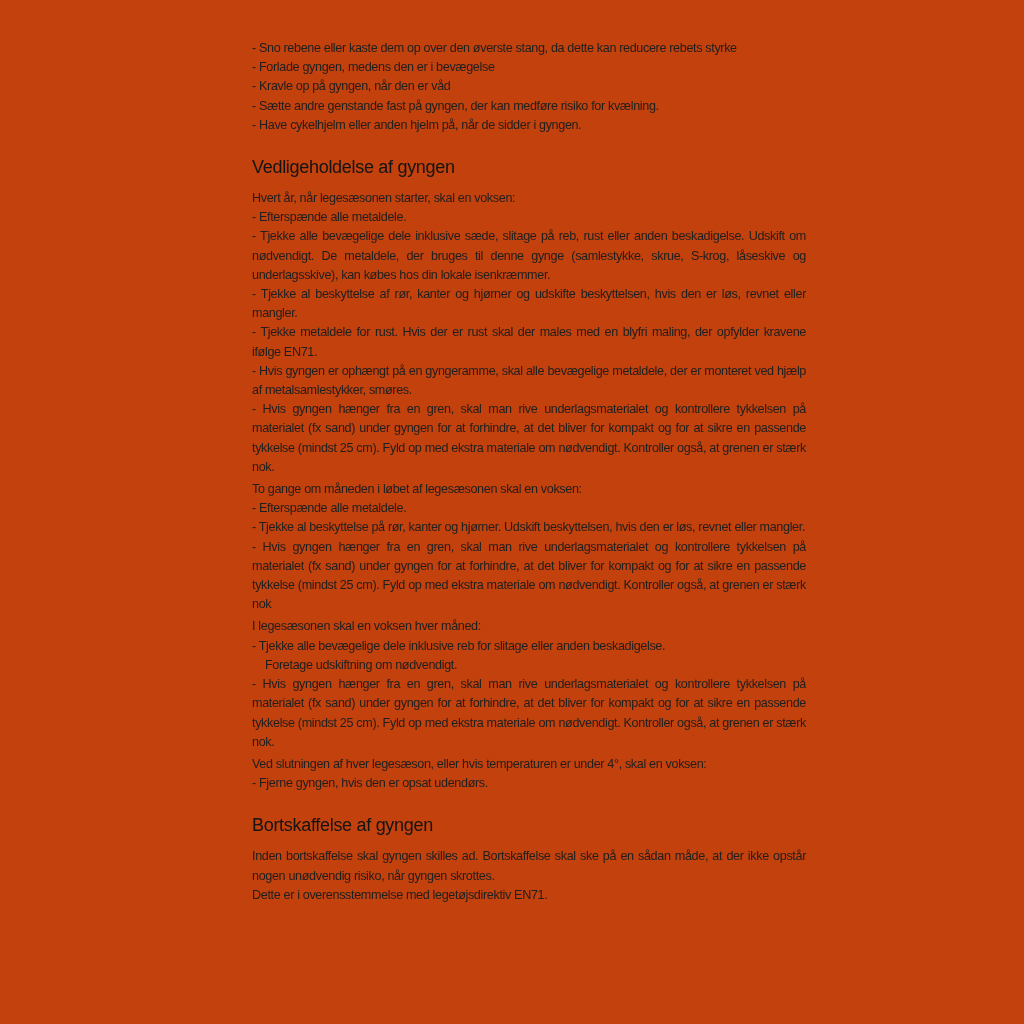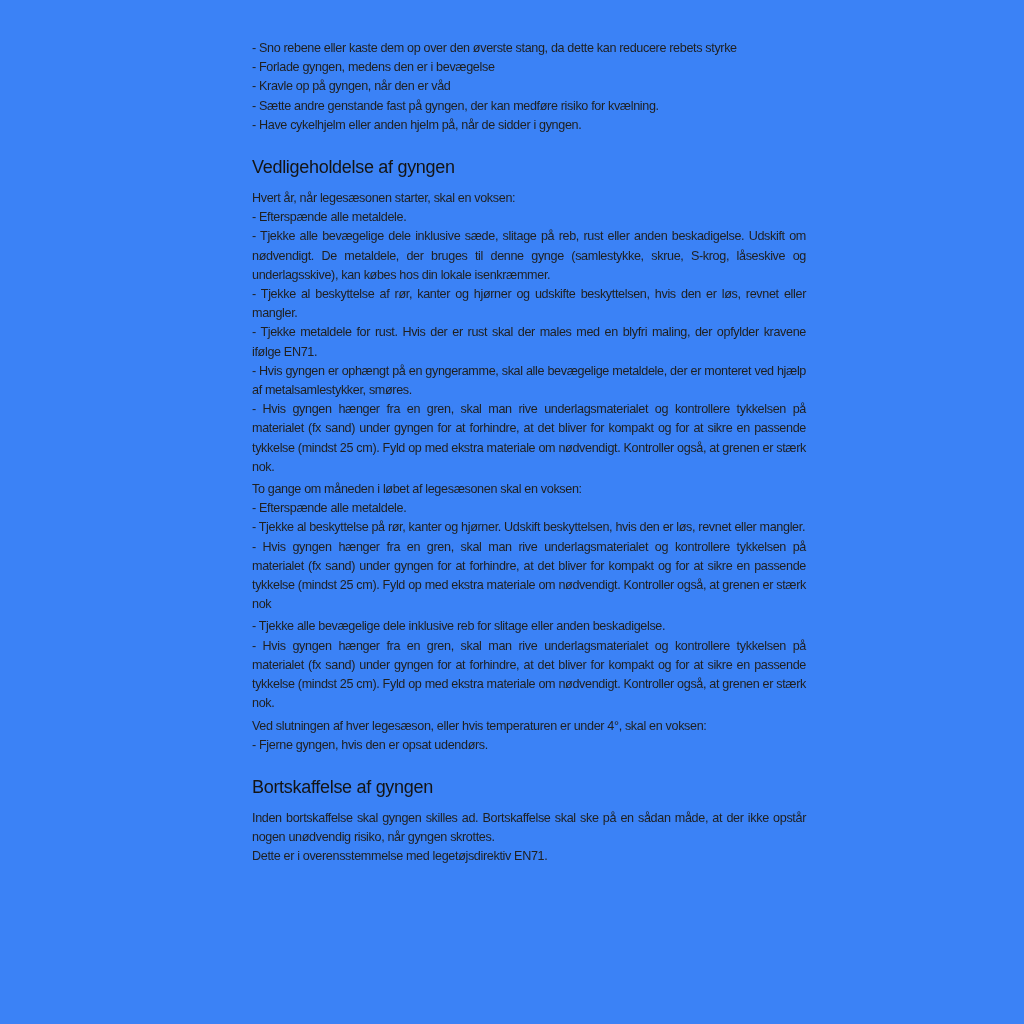--- a/index.html
+++ b/index.html
@@ -1,20 +1,20 @@
 <!DOCTYPE html>
 <html lang="da"><head>
 <meta charset="utf-8">
 <style>
   html, body { margin: 0; padding: 0; }
   .page {
     position: relative;
     width: 1024px;
     height: 1024px;
-    background: #3b82f6;
+    background: #c2410c;
     overflow: hidden;
     font-family: "Liberation Sans", "DejaVu Sans", sans-serif;
     color: #1f1f1f;
   }
   .content {
     position: absolute;
     left: 252px;
     top: 39px;
     width: 554px;
     font-size: 12.6px;
@@ -61,21 +61,23 @@
             <div class="para">- Hvis gyngen er ophængt på en gyngeramme, skal alle bevægelige metaldele, der er monteret ved hjælp af metalsamlestykker, smøres.</div>
             <div class="para">- Hvis gyngen hænger fra en gren, skal man rive underlagsmaterialet og kontrollere tykkelsen på materialet (fx sand) under gyngen for at forhindre, at det bliver for kompakt og for at sikre en passende tykkelse (mindst 25 cm). Fyld op med ekstra materiale om nødvendigt. Kontroller også, at grenen er stærk nok.</div>
           </div>
           <div class="group">
             <div class="para">To gange om måneden i løbet af legesæsonen skal en voksen:</div>
             <div class="para">- Efterspænde alle metaldele.</div>
             <div class="para">- Tjekke al beskyttelse på rør, kanter og hjørner. Udskift beskyttelsen, hvis den er løs, revnet eller mangler.</div>
             <div class="para">- Hvis gyngen hænger fra en gren, skal man rive underlagsmaterialet og kontrollere tykkelsen på materialet (fx sand) under gyngen for at forhindre, at det bliver for kompakt og for at sikre en passende tykkelse (mindst 25 cm). Fyld op med ekstra materiale om nødvendigt. Kontroller også, at grenen er stærk nok</div>
           </div>
           <div class="group">
+            <div class="para">I legesæsonen skal en voksen hver måned:</div>
             <div class="para">- Tjekke alle bevægelige dele inklusive reb for slitage eller anden beskadigelse.</div>
+            <div class="para indent">Foretage udskiftning om nødvendigt.</div>
             <div class="para">- Hvis gyngen hænger fra en gren, skal man rive underlagsmaterialet og kontrollere tykkelsen på materialet (fx sand) under gyngen for at forhindre, at det bliver for kompakt og for at sikre en passende tykkelse (mindst 25 cm). Fyld op med ekstra materiale om nødvendigt. Kontroller også, at grenen er stærk nok.</div>
           </div>
           <div class="group">
             <div class="para">Ved slutningen af hver legesæson, eller hvis temperaturen er under 4°, skal en voksen:</div>
             <div class="para">- Fjerne gyngen, hvis den er opsat udendørs.</div>
           </div>
         </section>
         <section>
           <h2 class="heading">Bortskaffelse af gyngen</h2>
           <div class="group">

